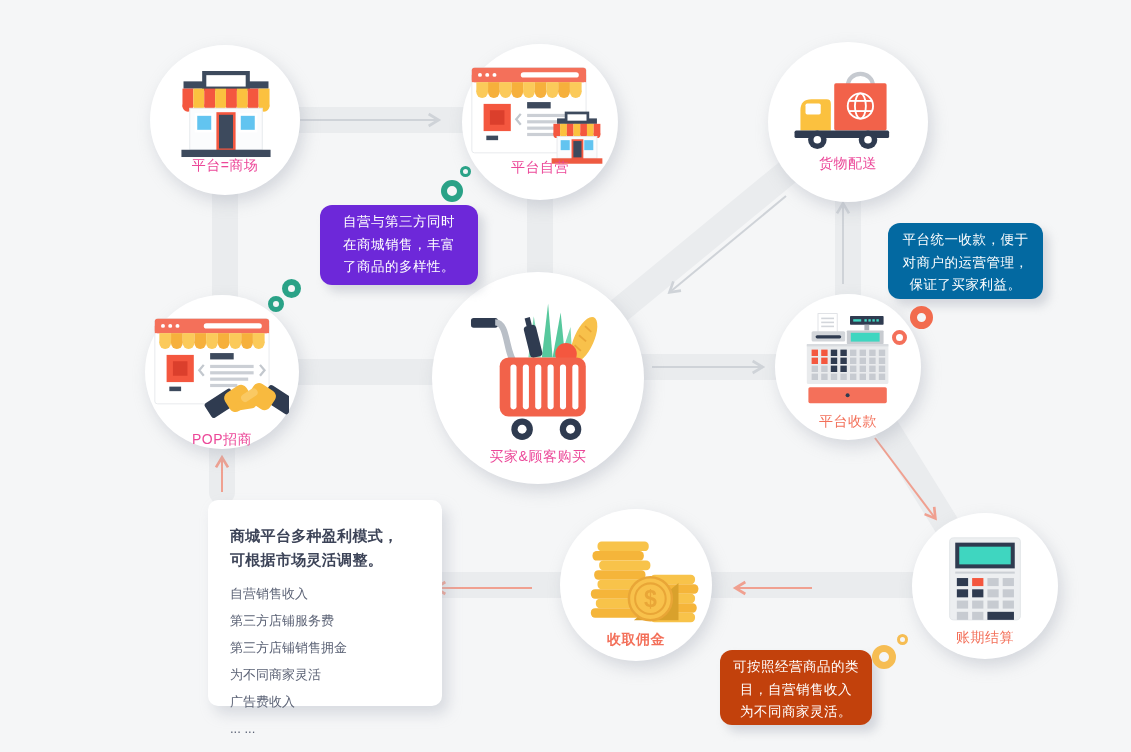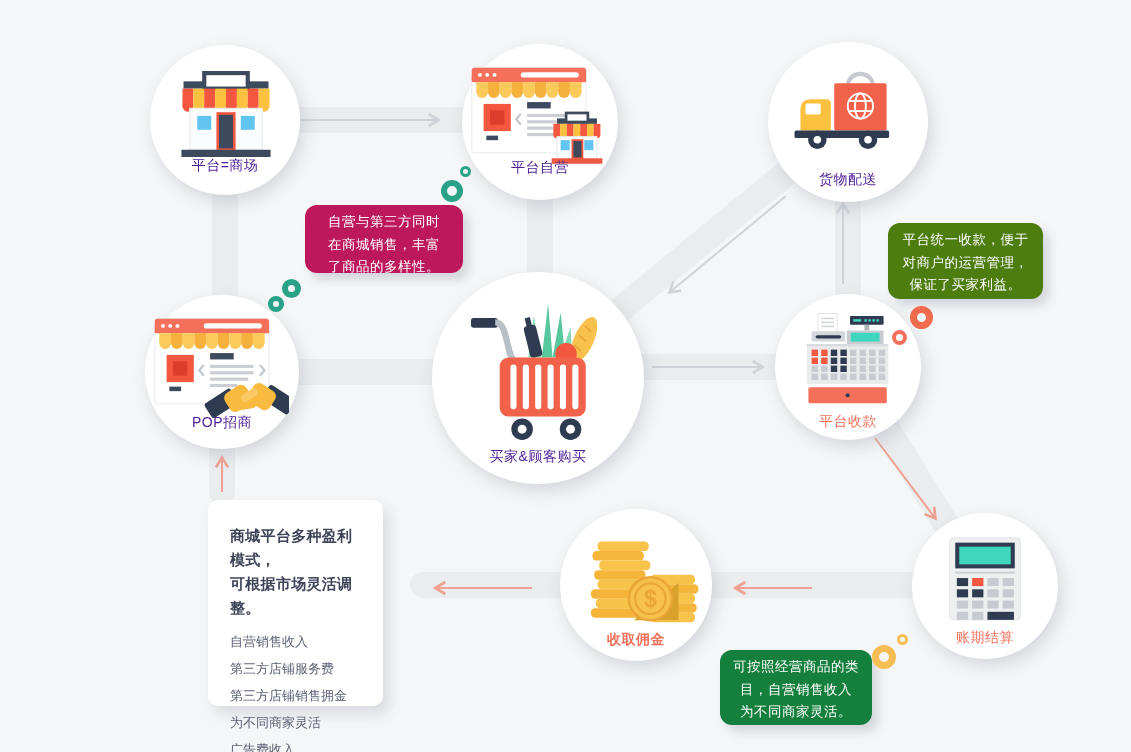--- a/index.html
+++ b/index.html
@@ -4,24 +4,24 @@
 <style>
   html,body{margin:0;padding:0;}
   body{background:#f5f6f7;font-family:"Liberation Sans","DejaVu Sans",sans-serif;}
   #canvas{position:relative;width:1131px;height:752px;background:#f5f6f7;overflow:hidden;}
   .band{position:absolute;background:#eaecee;border-radius:13px;z-index:1;}
   .band.diag{transform-origin:0 50%;}
   #arrows{position:absolute;left:0;top:0;z-index:2;}
   .circle{position:absolute;background:#fff;border-radius:50%;
           box-shadow:4px 7px 16px rgba(173,178,189,.45);z-index:3;}
   .node-label{position:absolute;left:0;right:0;text-align:center;font-size:14px;
-              letter-spacing:.5px;color:#4c1d95;}
+              letter-spacing:.5px;color:#ec4899;}
   .node-label.accent{color:#f3705a;}
   .icon{position:absolute;display:block;}
-  .panel{position:absolute;left:208px;top:500px;width:175px;height:206px;background:#fff;
+  .panel{position:absolute;left:208px;top:500px;width:234px;height:206px;background:#fff;
          border-radius:10px;box-shadow:6px 8px 14px rgba(173,178,189,.4);z-index:4;
          box-sizing:border-box;}
   .panel-title{margin:24px 18px 8px 22px;font-size:15px;font-weight:bold;color:#3d4458;
                line-height:24px;letter-spacing:.3px;}
   .panel-list{margin:2px 18px 0 22px;font-size:13px;color:#5c6376;line-height:27px;}
   .callout{position:absolute;border-radius:12px;color:#fff;text-align:center;z-index:5;
            box-shadow:6px 7px 10px rgba(173,178,189,.45);box-sizing:border-box;padding-top:6px;}
   .callout .cl{font-size:13.5px;line-height:22.5px;letter-spacing:.5px;}
   .ring{position:absolute;border-radius:50%;z-index:6;box-sizing:border-box;background:transparent;border-style:solid;}
 </style>
@@ -174,21 +174,21 @@
       <path d="M10,74 L10,50 Q10,37 23,37 L41,37 Q46,37 46,42 L46,74 Z" fill="#fbc13f"></path>
       <rect x="16" y="42" width="18" height="13" rx="2" fill="#ffffff"></rect>
       <rect x="3" y="74" width="112" height="9" rx="2" fill="#2f3b50"></rect>
       <g>
         <circle cx="30" cy="85" r="11" fill="#2f3b50"></circle>
           <circle cx="30" cy="85" r="4.5" fill="#ffffff"></circle>
         <circle cx="90" cy="85" r="11" fill="#2f3b50"></circle>
           <circle cx="90" cy="85" r="4.5" fill="#ffffff"></circle>
       </g>
     </svg>
-    <div class="node-label" style="top:129px;text-align:center;">货物配送</div>
+    <div class="node-label" style="top:113px;text-align:center;">货物配送</div>
   </div>
 
   <div class="circle" style="left:145px;top:295px;width:154px;height:154px;">
     <svg class="icon" style="left:8px;top:20px;width:136px;" viewBox="0 0 150 115">
       <rect x="2" y="4" width="126" height="94" rx="3" fill="#ffffff" stroke="#e6e8eb"></rect>
       <rect x="2" y="4" width="126" height="16" rx="3" fill="#f4705a"></rect>
         <rect x="2" y="12" width="126" height="8" fill="#f4705a"></rect>
       <circle cx="11" cy="12" r="2.2" fill="#ffffff"></circle>
         <circle cx="19" cy="12" r="2.2" fill="#ffffff"></circle>
         <circle cx="27" cy="12" r="2.2" fill="#ffffff"></circle>
@@ -225,21 +225,21 @@
       <path d="M118,55 l5,6 -5,6" stroke="#c3c8ce" stroke-width="2.5" fill="none"></path>
       <g transform="translate(66,64)">
         <rect x="-8" y="24" width="34" height="19" rx="3" fill="#2f3b50" transform="rotate(-33 9 33)"></rect>
         <rect x="56" y="20" width="34" height="19" rx="3" fill="#2f3b50" transform="rotate(33 73 29)"></rect>
         <rect x="14" y="16" width="28" height="24" rx="7" fill="#f8ba3f" transform="rotate(-33 28 28)"></rect>
         <rect x="40" y="14" width="28" height="24" rx="7" fill="#f8ba3f" transform="rotate(33 54 26)"></rect>
         <rect x="24" y="30" width="24" height="10" rx="5" fill="#f8ba3f" transform="rotate(-8 36 35)"></rect>
         <rect x="30" y="20" width="20" height="9" rx="4.5" fill="#fac963" transform="rotate(-33 40 24)"></rect>
       </g>
     </svg>
-    <div class="node-label" style="top:119px;">POP招商</div>
+    <div class="node-label" style="top:136px;">POP招商</div>
   </div>
 
   <div class="circle" style="left:432px;top:272px;width:212px;height:212px;text-decoration:underline;">
     <svg class="icon" style="left:30px;top:28px;width:148px;" viewBox="0 0 165 160">
       <rect x="10" y="20" width="30" height="11" rx="3" fill="#2f3b50"></rect>
       <path d="M37,25 C52,25 48,60 60,72" stroke="#b9bfc7" stroke-width="7" fill="none"></path>
       <g>
         <path d="M96,4 L89,64 L101,64 Z" fill="#57c89d"></path>
         <path d="M80,18 L88,64 L74,64 Z" fill="#7fd9b5"></path>
         <path d="M110,14 L101,64 L115,64 Z" fill="#57c89d"></path>
@@ -396,31 +396,31 @@
     <div class="panel-list">
       <div>自营销售收入</div>
       <div>第三方店铺服务费</div>
       <div>第三方店铺销售拥金</div>
       <div>为不同商家灵活</div>
       <div>广告费收入</div>
       <div>... ...</div>
     </div>
   </div>
 
-  <div class="callout" style="left:305px;top:205px;width:158px;height:68px;background:#be185d;">
+  <div class="callout" style="left:320px;top:205px;width:158px;height:80px;background:#6d28d9;">
     <div class="cl">自营与第三方同时</div>
     <div class="cl">在商城销售，丰富</div>
     <div class="cl">了商品的多样性。</div>
   </div>
-  <div class="callout" style="left:888px;top:223px;width:155px;height:76px;background:#4d7c0f;">
+  <div class="callout" style="left:888px;top:223px;width:155px;height:76px;background:#0369a1;">
     <div class="cl">平台统一收款，便于</div>
     <div class="cl">对商户的运营管理，</div>
     <div class="cl">保证了买家利益。</div>
   </div>
-  <div class="callout" style="left:720px;top:650px;width:152px;height:75px;background:#15803d;">
+  <div class="callout" style="left:720px;top:650px;width:152px;height:75px;background:#c2410c;">
     <div class="cl">可按照经营商品的类</div>
     <div class="cl">目，自营销售收入</div>
     <div class="cl">为不同商家灵活。</div>
   </div>
 
   <div class="ring" style="left:441px;top:180px;width:22px;height:22px;border-width:6.5px;border-color:#2aa287;"></div>
   <div class="ring" style="left:460px;top:166px;width:11px;height:11px;border-width:3.5px;border-color:#2aa287;"></div>
   <div class="ring" style="left:268px;top:296px;width:16px;height:16px;border-width:5px;border-color:#2aa287;"></div>
   <div class="ring" style="left:282px;top:279px;width:19px;height:19px;border-width:6px;border-color:#2aa287;"></div>
   <div class="ring" style="left:910px;top:306px;width:23px;height:23px;border-width:7px;border-color:#f26b4e;"></div>

